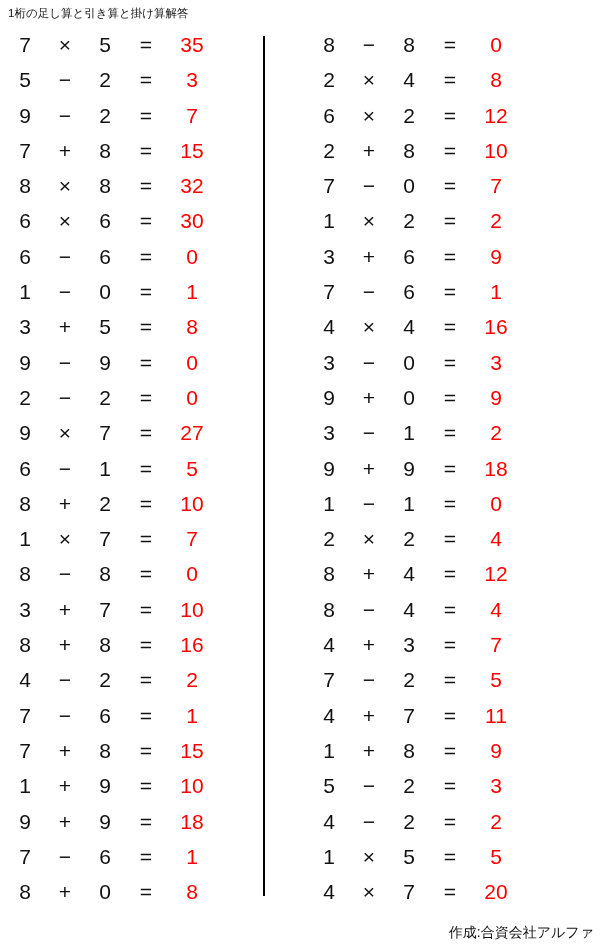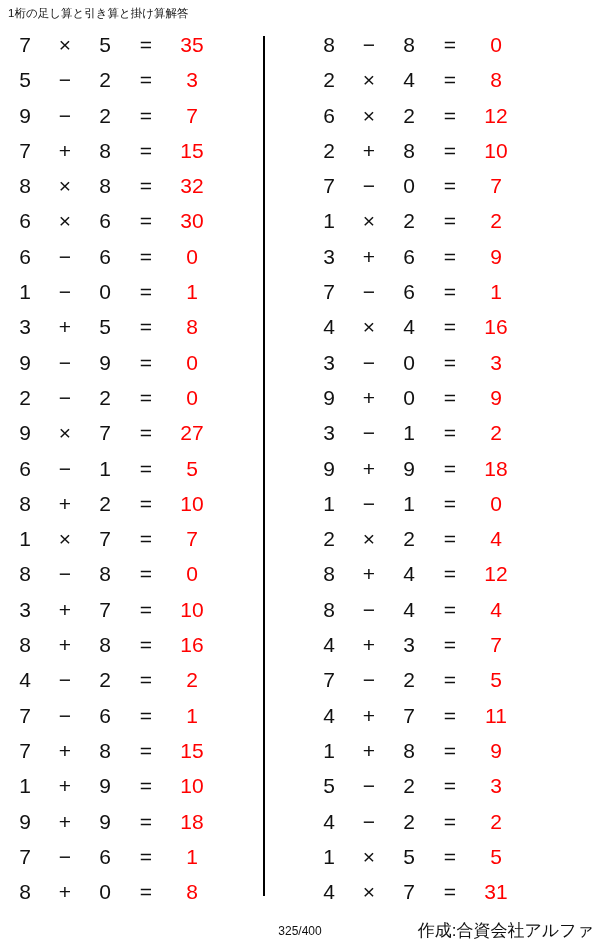--- a/index.html
+++ b/index.html
@@ -86,21 +86,21 @@
     left: 0;
     width: 600px;
     text-align: center;
     font-size: 12px;
     color: #111111;
   }
   .footer-credit {
     position: absolute;
     bottom: 8px;
     right: 6px;
-    font-size: 17px;
+    font-size: 14px;
     color: #111111;
   }
 </style>
 </head>
 <body>
 
 <div class="sheet">
 
   <div class="title">1桁の足し算と引き算と掛け算解答</div>
 
@@ -451,21 +451,20 @@
           <span class="cell op">×</span>
           <span class="cell operand">5</span>
           <span class="cell eq">=</span>
           <span class="cell answer">5</span>
         </div>
         <div class="row">
           <span class="cell operand">4</span>
           <span class="cell op">×</span>
           <span class="cell operand">7</span>
           <span class="cell eq">=</span>
-          <span class="cell answer">31</span>
+          <span class="cell answer">20</span>
         </div>
       </div>
   </div>
 
-  <div class="footer-page">325/400</div>
   <div class="footer-credit">作成:合資会社アルファ</div>
 
 </div>
 
 </body></html>

